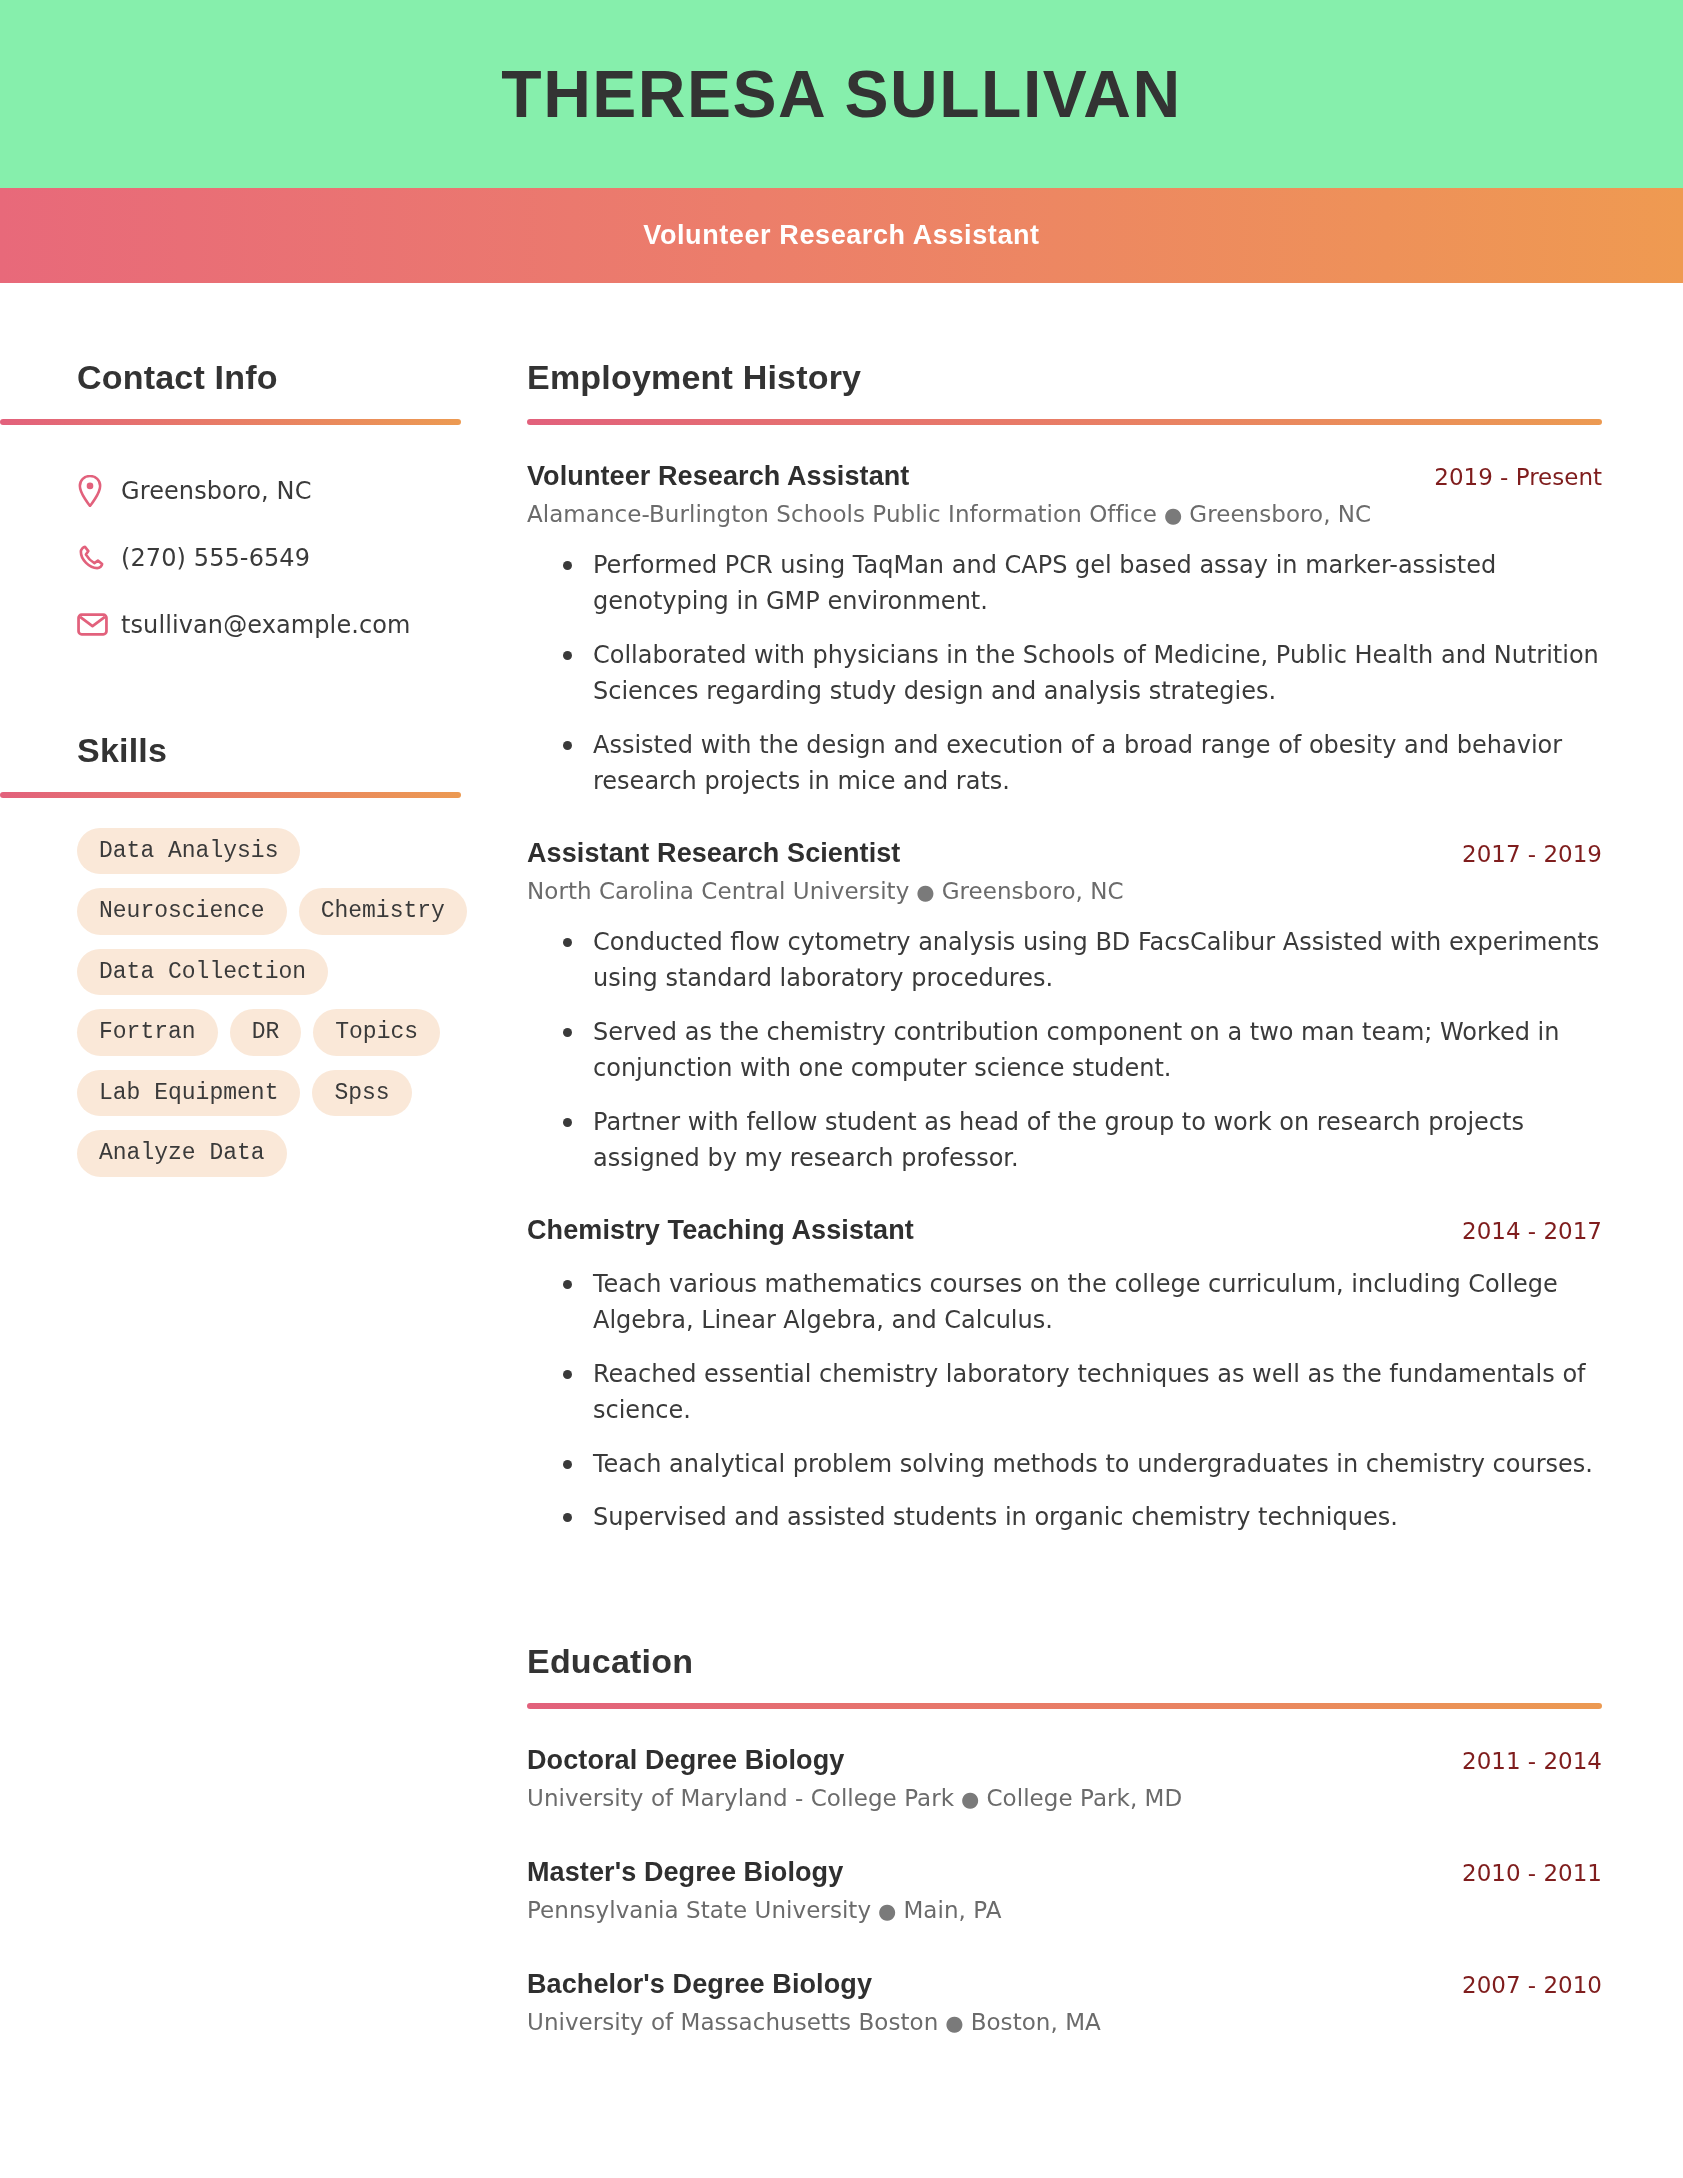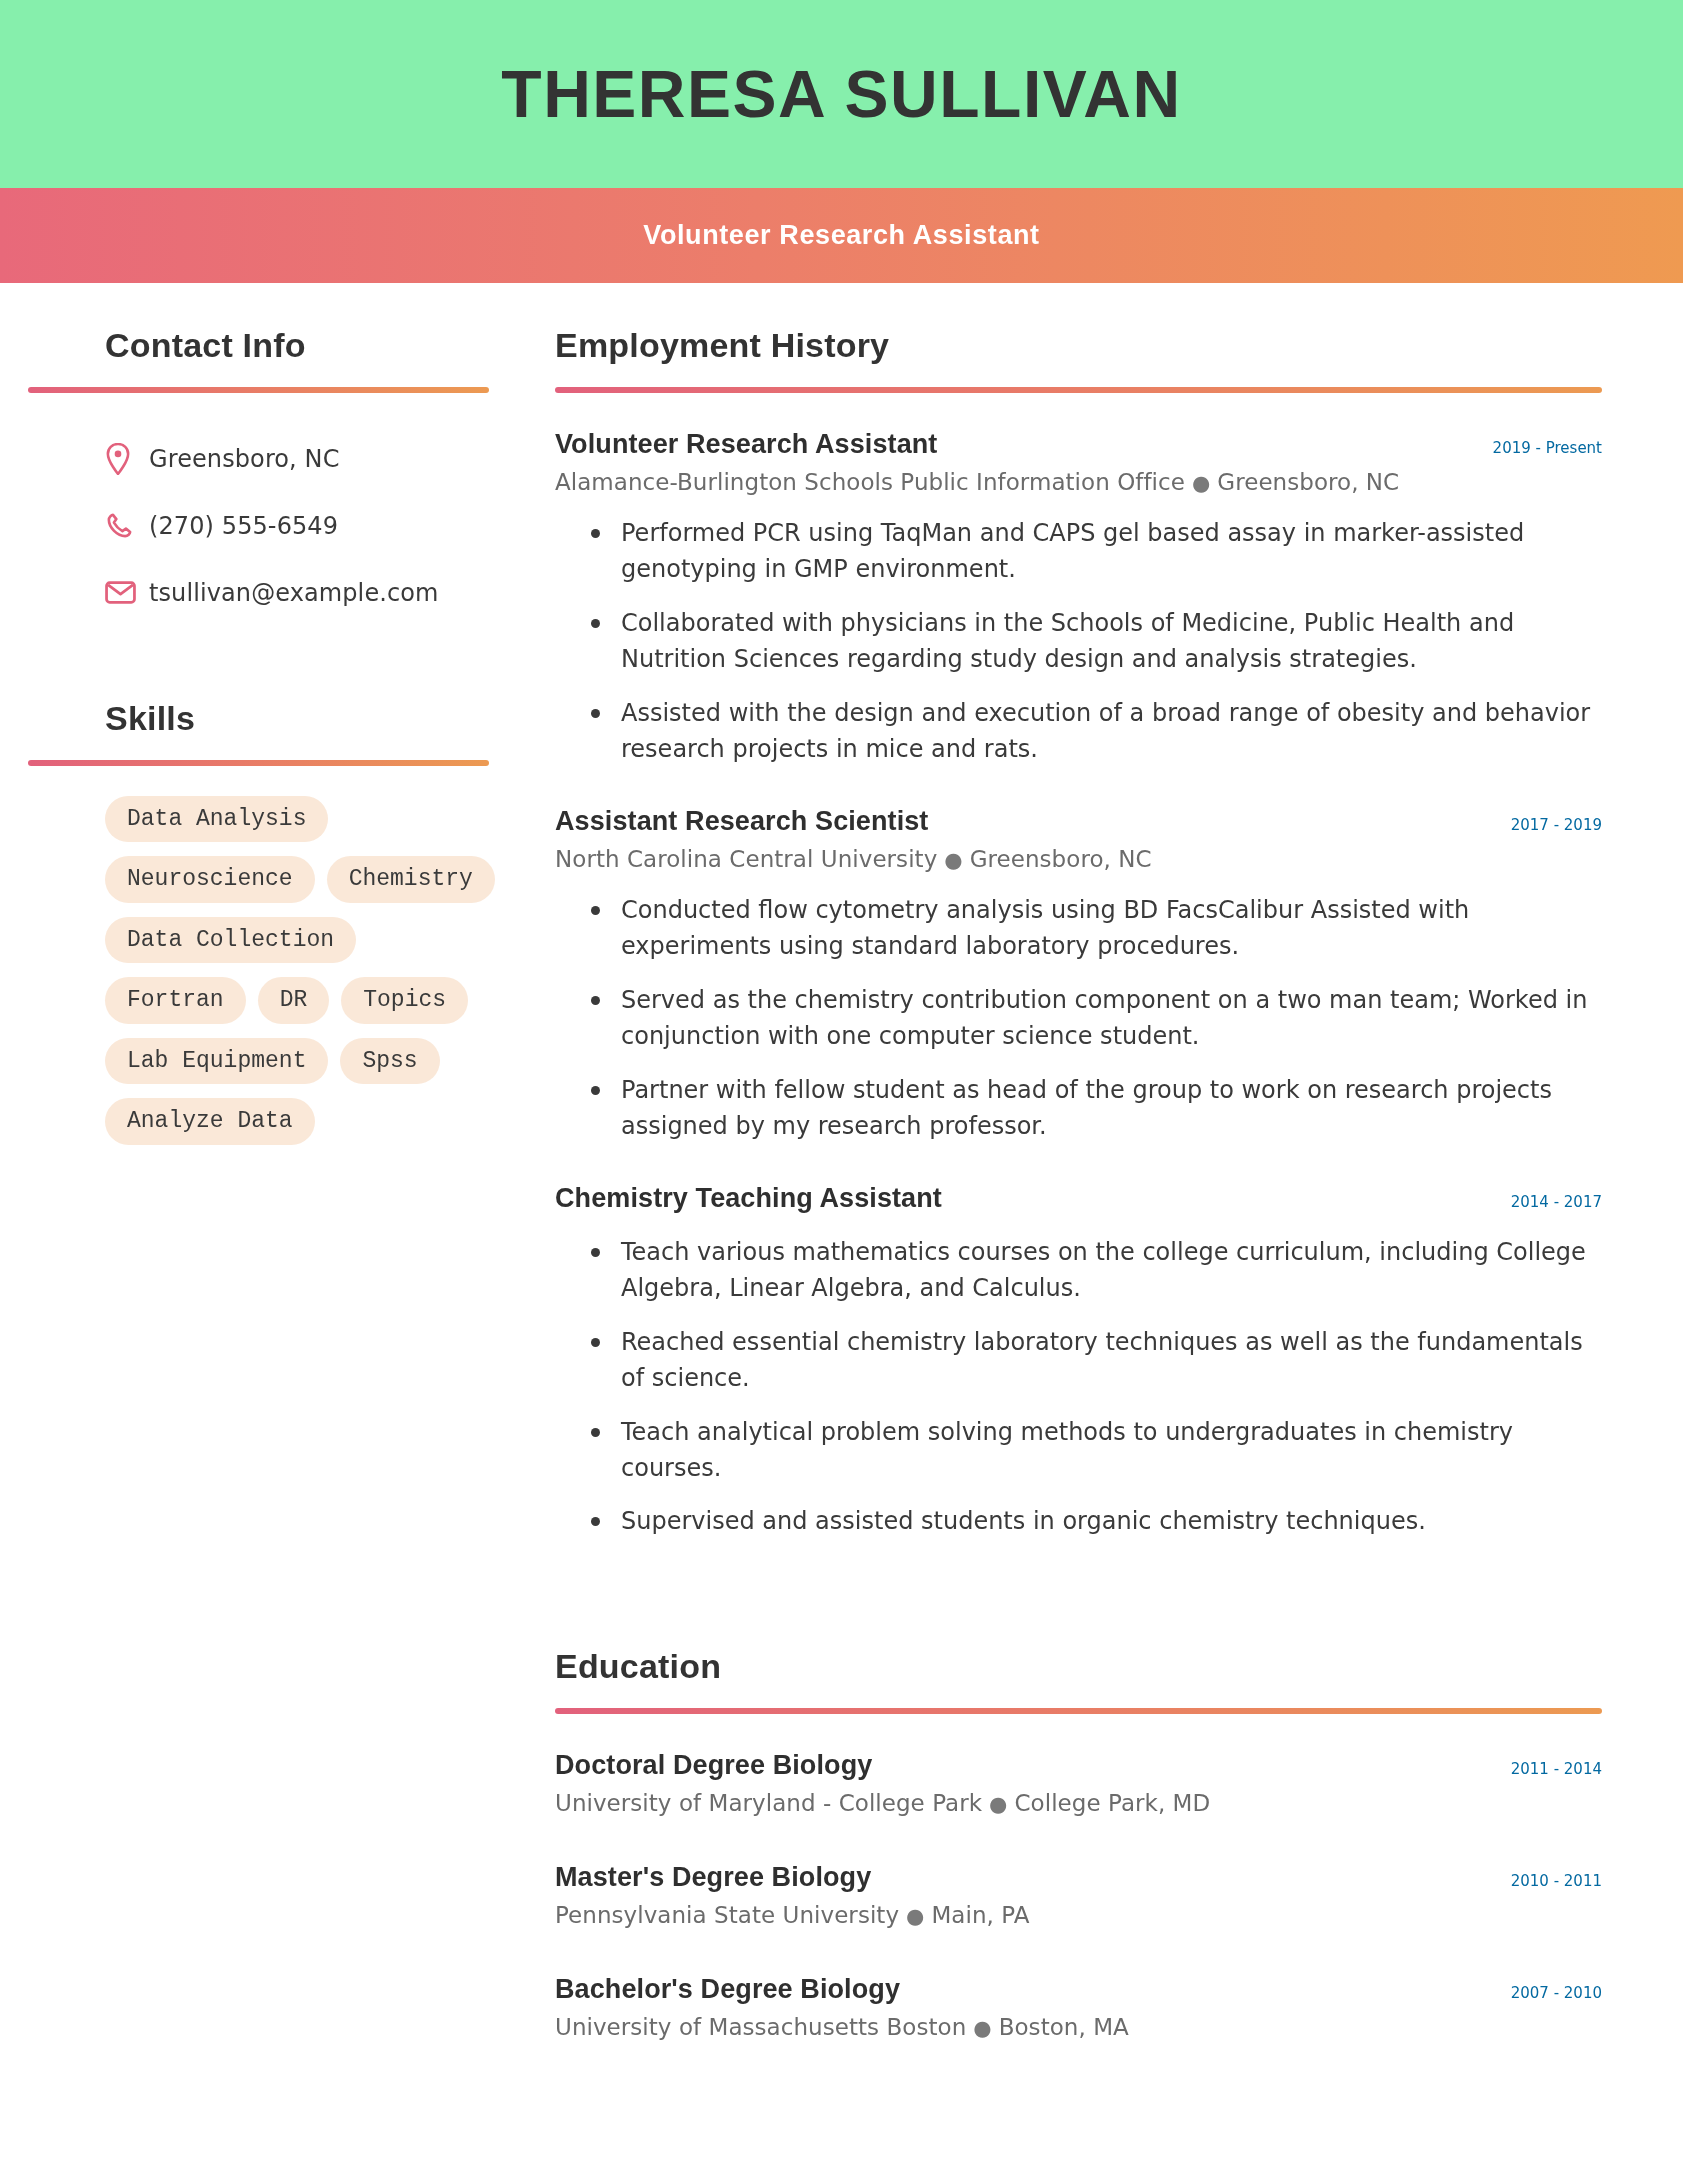--- a/index.html
+++ b/index.html
@@ -53,22 +53,21 @@
     font-weight: bold;
     color: #ffffff;
     letter-spacing: 0.6px;
     white-space: nowrap;
   }
 
   
   .body-wrap {
     display: flex;
     align-items: flex-start;
-    padding-top: 43px;
-    margin-left: 28px;
+    padding-top: 75px;
   }
   .sidebar {
     width: 461px;
     flex: 0 0 461px;
     box-sizing: border-box;
     padding-left: 0px;
   }
   .main {
     flex: 1 1 auto;
     box-sizing: border-box;
@@ -150,22 +149,22 @@
   }
   .entry-title {
     font-family: "Liberation Sans", sans-serif;
     font-size: 27px;
     font-weight: bold;
     color: #2f2f2f;
     letter-spacing: 0.1px;
   }
   .entry-dates {
     font-family: "DejaVu Sans", sans-serif;
-    font-size: 15px;
-    color: #0369a1;
+    font-size: 23px;
+    color: #7f1d1d;
     white-space: nowrap;
     padding-left: 24px;
   }
   .entry-sub {
     margin-top: 9px;
     font-family: "DejaVu Sans", sans-serif;
     font-size: 23px;
     color: #6b6b6b;
     letter-spacing: 0.05px;
   }

